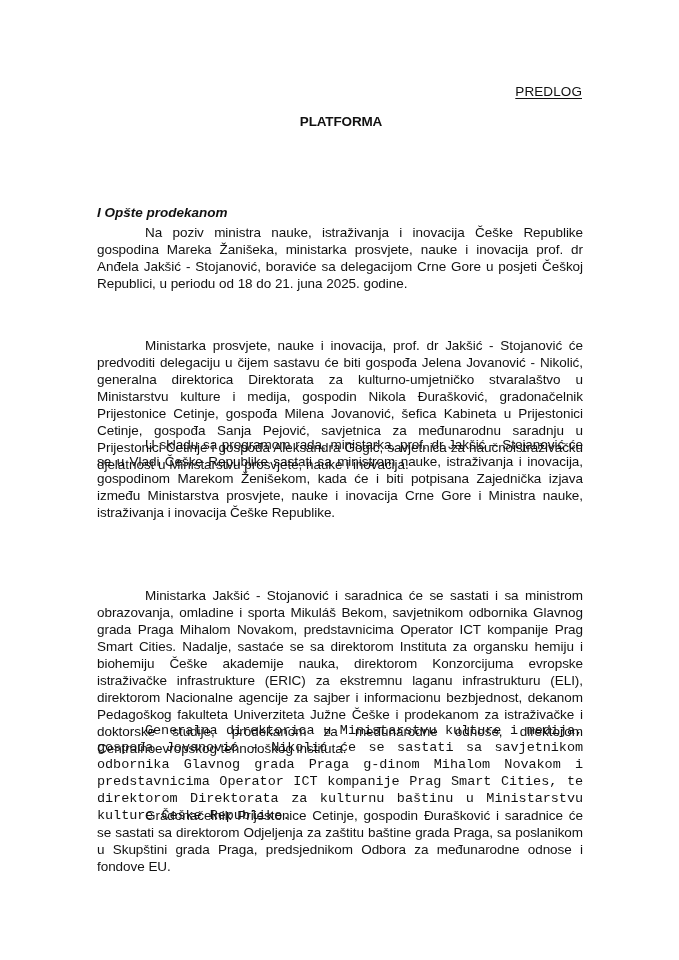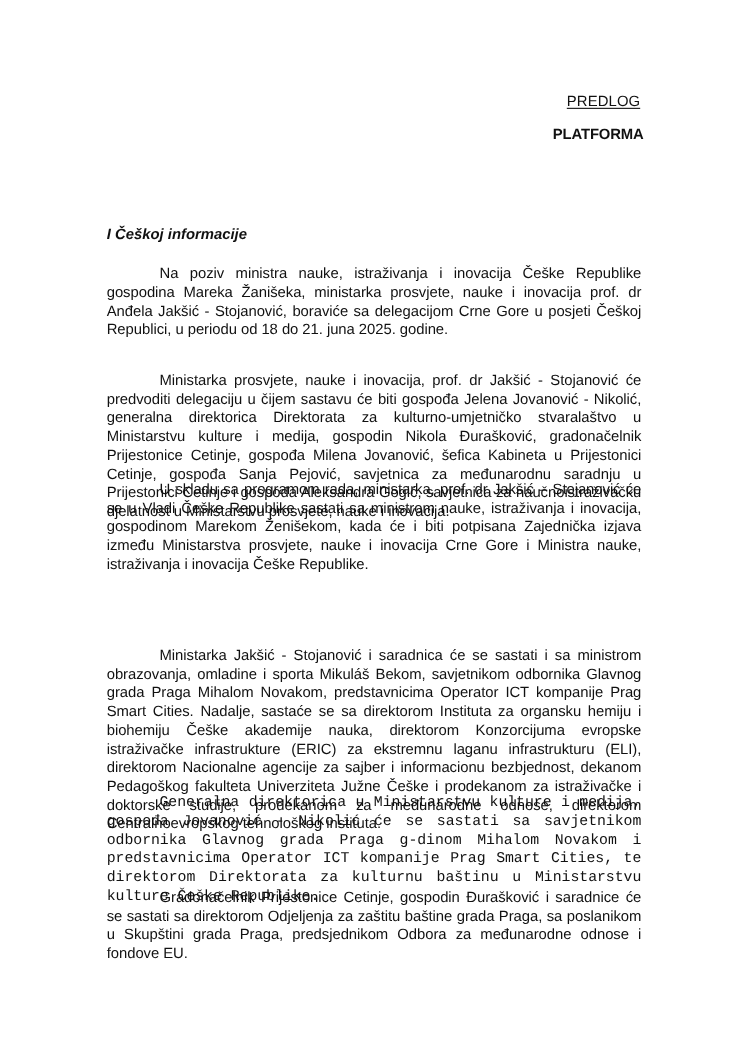--- a/index.html
+++ b/index.html
@@ -29,21 +29,21 @@
       font-size: 13.5px;
       text-decoration: underline;
       text-underline-offset: 2px;
       letter-spacing: 0.1px;
     }
     .title-block {
       position: absolute;
       top: 114px;
       left: 97px;
       width: 488px;
-      text-align: right;
+      text-align: center;
       font-weight: bold;
       font-size: 13.5px;
       line-height: 16.5px;
       letter-spacing: -0.15px;
     }
     .title-block .title {
       display: block;
     }
     .section-heading {
       position: absolute;
@@ -57,39 +57,39 @@
       position: absolute;
       left: 97px;
       width: 486px;
       font-size: 13.5px;
       line-height: 17px;
       text-align: justify;
       text-indent: 48px;
       margin: 0;
       letter-spacing: -0.05px;
     }
-    .p1 { top: 240px; }
+    .p1 { top: 224px; }
     .p2 { top: 337px; }
     .p3 { top: 436px; }
     .p4 { top: 587px; }
     .p5 { top: 722px; font-family: Liberation Mono, monospace; }
     .p6 { top: 807px; }
   </style>
 </head>
 <body>
 
 <div class="page">
 
   <div class="predlog">PREDLOG</div>
 
   <div class="title-block">
     <span class="title">PLATFORMA</span>
   </div>
 
-  <div class="section-heading">I Češkoj informacije</div>
+  <div class="section-heading">I Opšte prodekanom</div>
 
   <p class="body-text p1">Na poziv ministra nauke, istraživanja i inovacija Češke Republike gospodina Mareka Žanišeka, ministarka prosvjete, nauke i inovacija prof. dr Anđela Jakšić - Stojanović, boraviće sa delegacijom Crne Gore u posjeti Češkoj Republici, u periodu od 18 do 21. juna 2025. godine.</p>
   <p class="body-text p2">Ministarka prosvjete, nauke i inovacija, prof. dr Jakšić - Stojanović će predvoditi delegaciju u čijem sastavu će biti gospođa Jelena Jovanović - Nikolić, generalna direktorica Direktorata za kulturno-umjetničko stvaralaštvo u Ministarstvu kulture i medija, gospodin Nikola Đurašković, gradonačelnik Prijestonice Cetinje, gospođa Milena Jovanović, šefica Kabineta u Prijestonici Cetinje, gospođa Sanja Pejović, savjetnica za međunarodnu saradnju u Prijestonici Cetinje i gospođa Aleksandra Gogić, savjetnica za naučnoistraživačku djelatnost u Ministarstvu prosvjete, nauke i inovacija.</p>
   <p class="body-text p3">U skladu sa programom rada, ministarka, prof. dr Jakšić – Stojanović će se u Vladi Češke Republike sastati sa ministrom nauke, istraživanja i inovacija, gospodinom Marekom Ženišekom, kada će i biti potpisana Zajednička izjava između Ministarstva prosvjete, nauke i inovacija Crne Gore i Ministra nauke, istraživanja i inovacija Češke Republike.</p>
   <p class="body-text p4">Ministarka Jakšić - Stojanović i saradnica će se sastati i sa ministrom obrazovanja, omladine i sporta Mikuláš Bekom, savjetnikom odbornika Glavnog grada Praga Mihalom Novakom, predstavnicima Operator ICT kompanije Prag Smart Cities. Nadalje, sastaće se sa direktorom Instituta za organsku hemiju i biohemiju Češke akademije nauka, direktorom Konzorcijuma evropske istraživačke infrastrukture (ERIC) za ekstremnu laganu infrastrukturu (ELI), direktorom Nacionalne agencije za sajber i informacionu bezbjednost, dekanom Pedagoškog fakulteta Univerziteta Južne Češke i prodekanom za istraživačke i doktorske studije, prodekanom za međunarodne odnose, direktorom Centralnoevropskog tehnološkog instituta.</p>
   <p class="body-text p5">Generalna direktorica u Ministarstvu kulture i medija, gospođa Jovanović - Nikolić će se sastati sa savjetnikom odbornika Glavnog grada Praga g-dinom Mihalom Novakom i predstavnicima Operator ICT kompanije Prag Smart Cities, te direktorom Direktorata za kulturnu baštinu u Ministarstvu kulture Češke Republike.</p>
   <p class="body-text p6">Gradonačelnik Prijestonice Cetinje, gospodin Đurašković i saradnice će se sastati sa direktorom Odjeljenja za zaštitu baštine grada Praga, sa poslanikom u Skupštini grada Praga, predsjednikom Odbora za međunarodne odnose i fondove EU.</p>
 
 </div>
 

